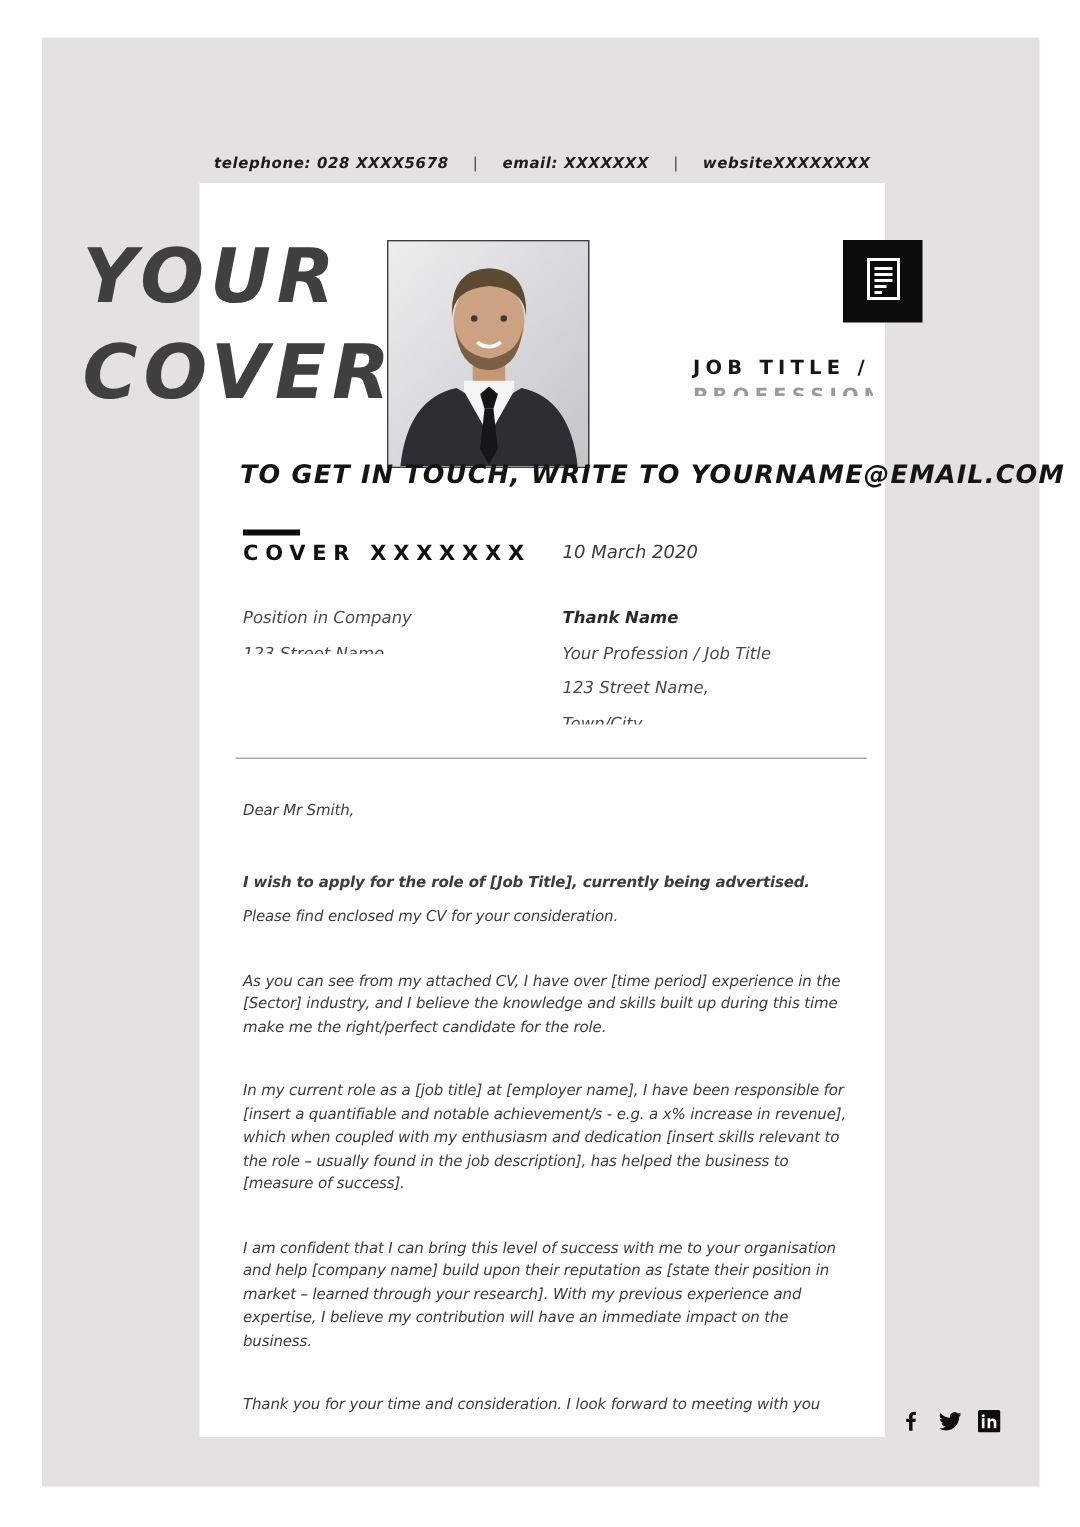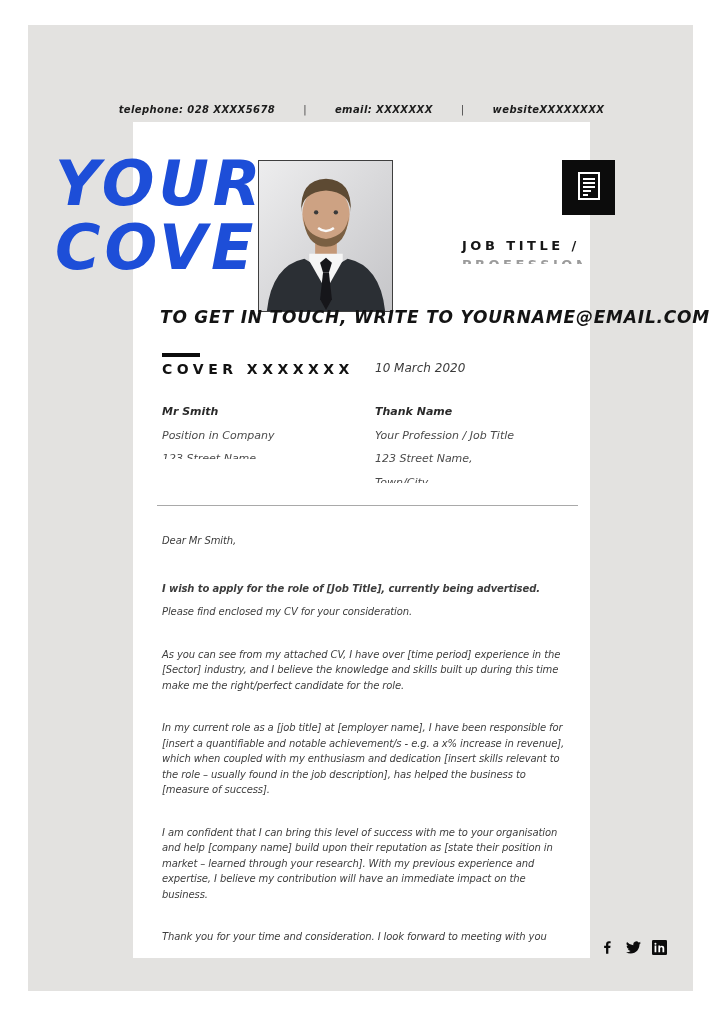--- a/index.html
+++ b/index.html
@@ -12,30 +12,30 @@
   }
 
   .paper {
     position: absolute; left: 133px; top: 122px; width: 457px; height: 836px;
     background: #ffffff; overflow: hidden;
   }
 
   
   .contact-line {
     position: absolute; left: 133px; top: 104px; width: 457px;
-    display: flex; justify-content: center; align-items: center; gap: 28px;
+    display: flex; justify-content: center; align-items: center; gap: 16px;
     font-size: 10px; font-weight: bold; font-style: italic; color: #1c1c1c;
     letter-spacing: 0.4px; white-space: nowrap;
   }
   .contact-line .sep { font-weight: normal; color: #444; }
 
   .big-name {
     position: absolute; left: 55px; top: 152px; width: 220px;
-    font-size: 62px; line-height: 64px; font-weight: bold; font-style: italic;
-    letter-spacing: 4px; color: #1d4ed8;
+    font-size: 50px; line-height: 64px; font-weight: bold; font-style: italic;
+    letter-spacing: 4px; color: #404040;
   }
   .big-name .nm-line { display: block; }
 
   .photo {
     position: absolute; left: 258px; top: 160px; width: 135px; height: 152px;
     border: 1px solid #3f3f3f; overflow: hidden;
   }
   .photo svg { display: block; width: 100%; height: 100%; }
 
   .doc-badge {
@@ -155,21 +155,20 @@
 <div class="job-title">JOB TITLE /</div>
 <div class="job-title-clipped">PROFESSION</div>
 
 <div class="get-in-touch">TO GET IN TOUCH, WRITE TO YOURNAME@EMAIL.COM</div>
 
 <div class="section-bar"></div>
 <div class="section-heading">COVER XXXXXXX</div>
 <div class="letter-date">10 March 2020</div>
 
 <div class="addr-col left">
-  <div class="addr-row first">Mr Smith</div>
   <div class="addr-row">Position in Company</div>
   <div class="addr-clip">
       <div class="addr-row">123 Street Name</div>
     </div>
 </div>
 
 <div class="addr-col right">
   <div class="addr-row first">Thank Name</div>
   <div class="addr-row">Your Profession / Job Title</div>
   <div class="addr-row">123 Street Name,</div>

